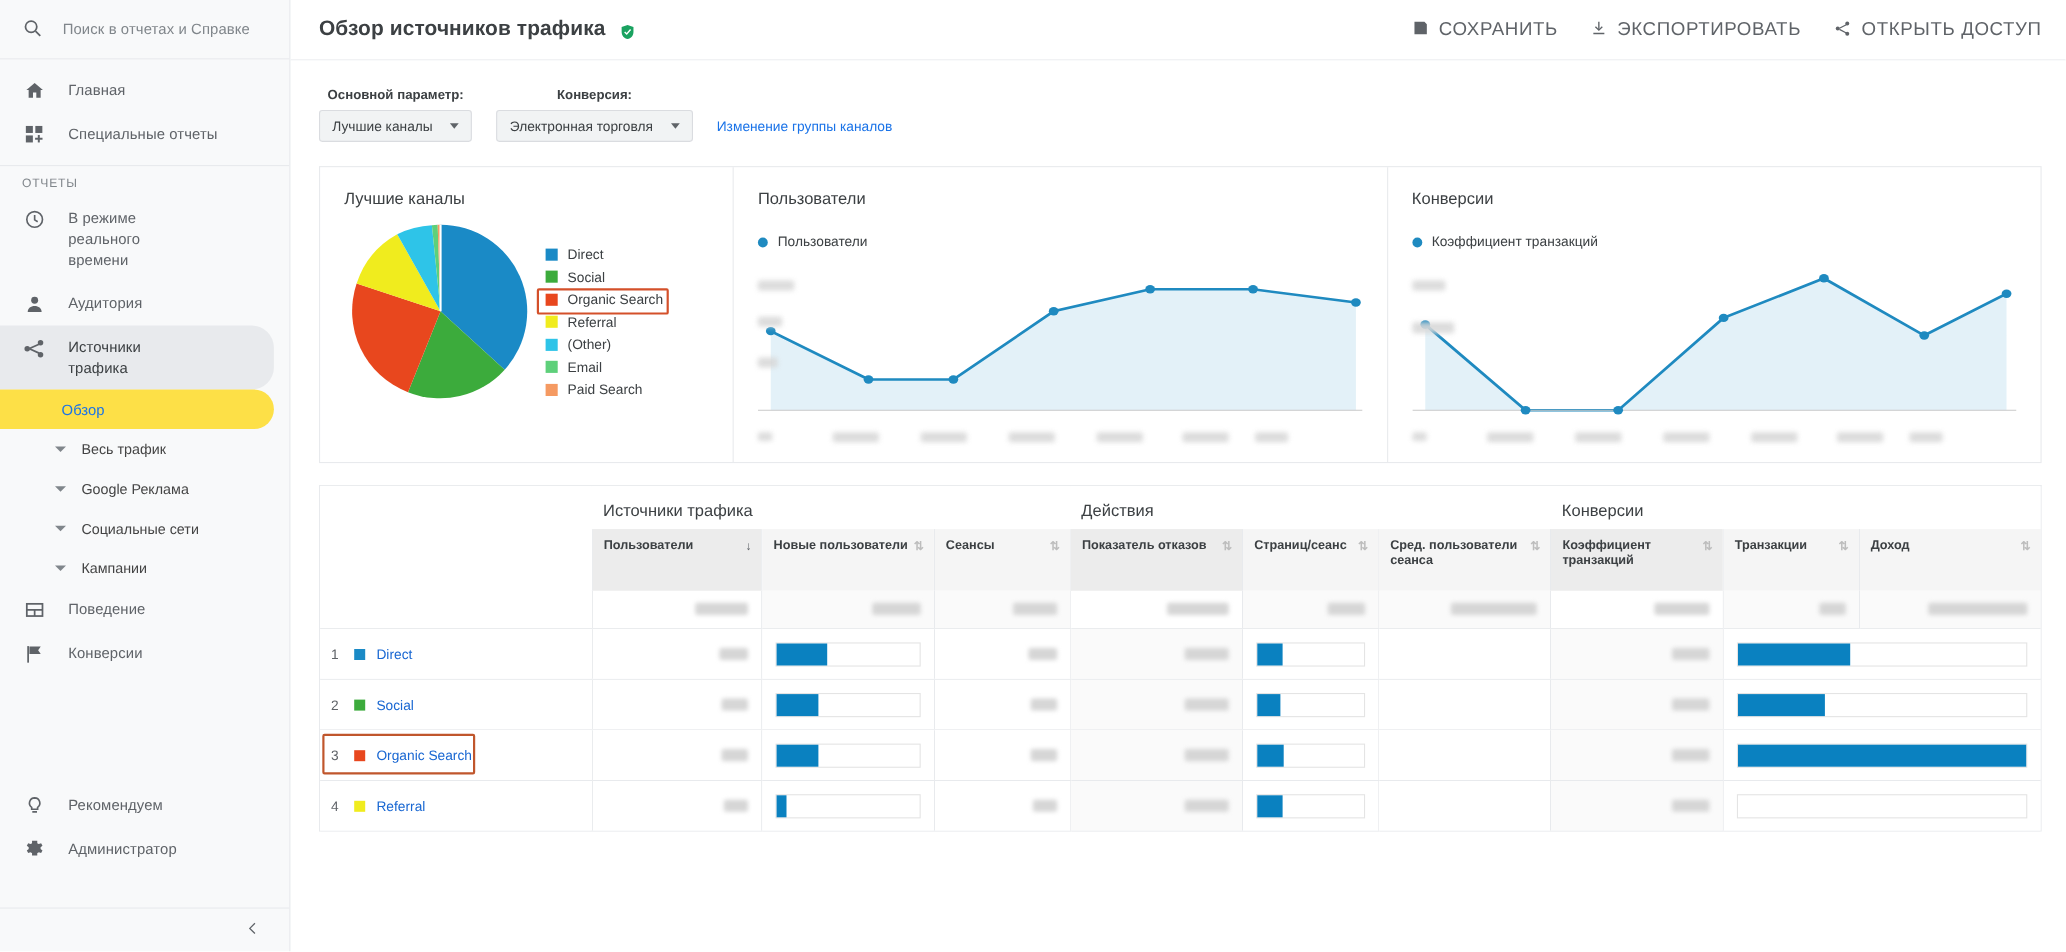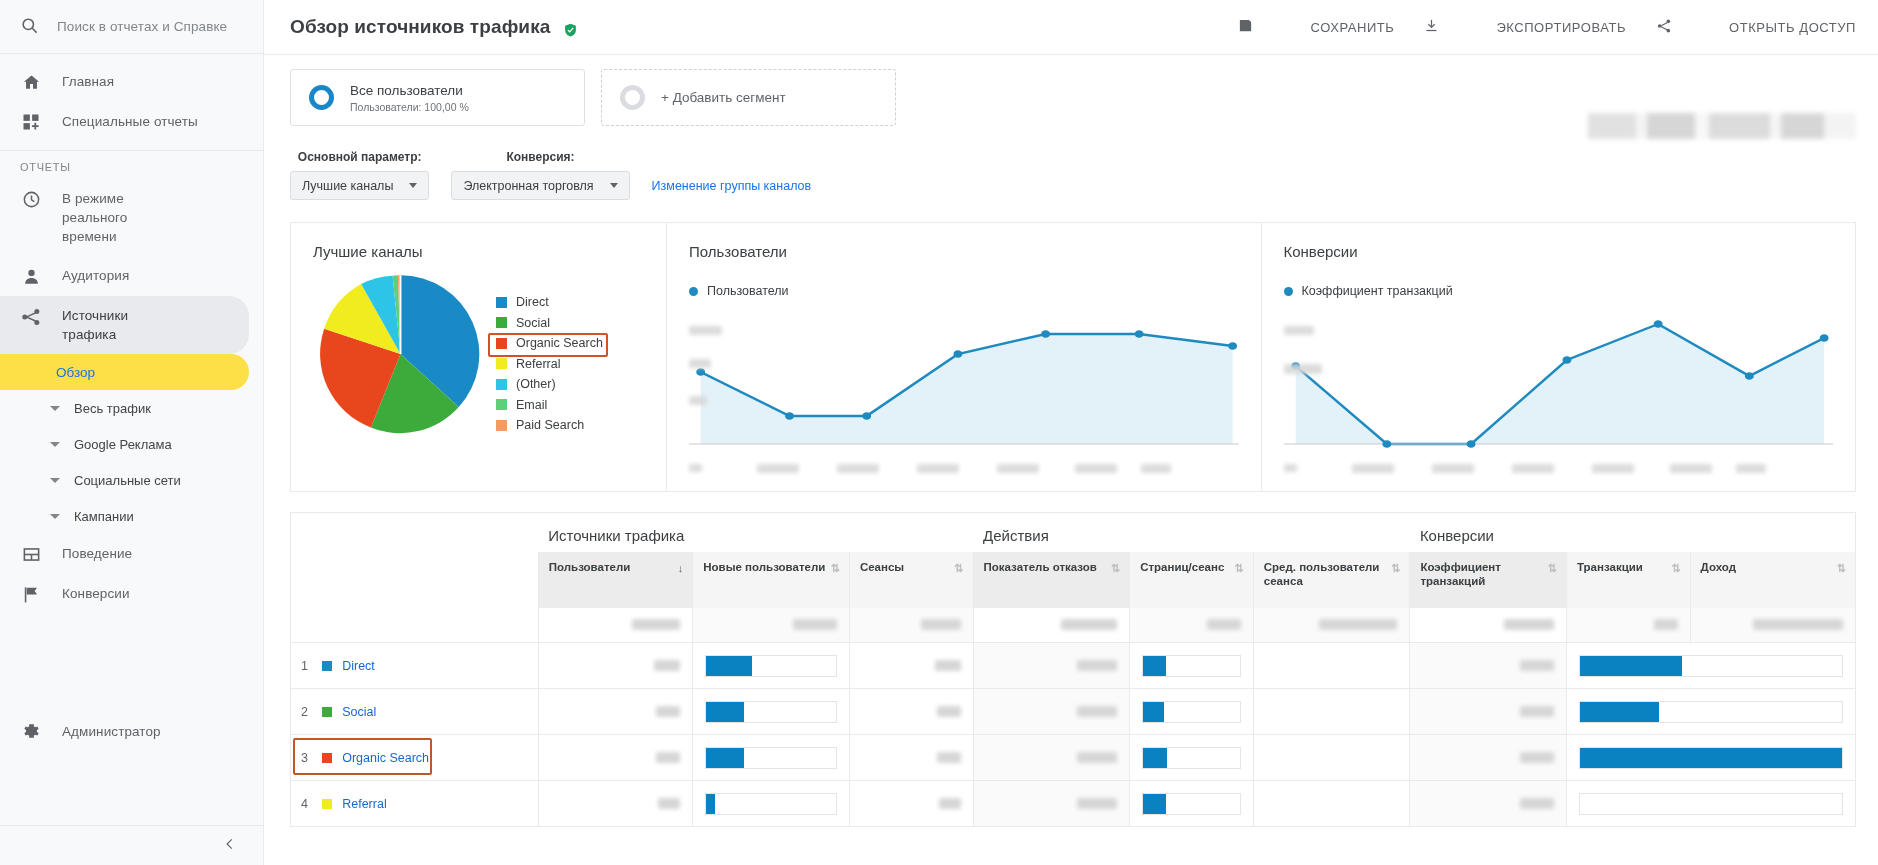--- a/index.html
+++ b/index.html
@@ -73,21 +73,21 @@
   .main { flex: 1; height: 865px; overflow: hidden; background: #fff;
     display:flex; flex-direction: column; }
   .topbar {
     height: 55px; min-height: 55px; display: flex; align-items: center;
     padding: 0 22px 0 26px; border-bottom: 1px solid #e8eaed; background:#fff;
   }
   .page-title { font-size: 19px; color: #3c4043; font-weight: bold; letter-spacing: .1px; }
   .shield { margin-left: 9px; display:inline-flex; vertical-align: middle; }
   .topbar-actions { margin-left: auto; display: flex; align-items: center; gap: 30px; }
   .tb-btn { display:flex; align-items:center; gap: 9px; cursor: pointer; }
-  .tb-btn .txt { font-size: 13px; color: #5f6368; letter-spacing: .55px; margin-left: 48px; }
+  .tb-btn .txt { font-size: 17px; color: #5f6368; letter-spacing: .55px; }
 
   .content { flex: 1; overflow: hidden; background: #fff; padding: 0 22px 0 26px; }
 
   
   .segbar { display: flex; align-items: center; gap: 16px; padding: 14px 0 0 0; position: relative; }
   .segment {
     width: 295px; height: 57px; border: 1px solid #e0e0e0; border-radius: 3px;
     display: flex; align-items: center; gap: 16px; padding: 0 18px; background:#fff; cursor:pointer;
   }
   .segment.dashed { border: 1px dashed #d0d0d0; }
@@ -289,20 +289,29 @@
           <svg width="19" height="19" viewBox="0 0 24 24" fill="#5f6368">
             <rect x="3.5" y="3" width="2" height="19"></rect>
               <path d="M6 3.5h13l-3 4.2 3 4.3H6z"></path>
           </svg>
         </span>
         <span class="lbl">Конверсии</span>
       </div>
 
       <div style="height:98px"></div>
 
+      <div class="sb-item">
+        <span class="ico">
+          <svg width="19" height="19" viewBox="0 0 24 24" fill="none" stroke="#5f6368" stroke-width="1.9">
+            <path d="M12 3a6 6 0 0 0-3.4 10.9V16h6.8v-2.1A6 6 0 0 0 12 3z"></path>
+              <line x1="9.3" y1="19" x2="14.7" y2="19"></line>
+          </svg>
+        </span>
+        <span class="lbl">Рекомендуем</span>
+      </div>
 
       <div class="sb-item">
         <span class="ico">
           <svg width="19" height="19" viewBox="0 0 24 24" fill="#5f6368">
             <path d="M12 8.2A3.8 3.8 0 1 0 12 15.8 3.8 3.8 0 0 0 12 8.2zm9-.9-1.6-2.8-2.6 1a7.6 7.6 0 0 0-1.8-1V1.6H9v2.9c-.65.25-1.25.58-1.8 1l-2.6-1L3 7.3l2.2 1.8a7.7 7.7 0 0 0 0 2.1L3 13l1.6 2.8 2.6-1c.55.42 1.15.75 1.8 1v2.9h6v-2.9c.65-.25 1.25-.58 1.8-1l2.6 1L21 13l-2.2-1.8a7.7 7.7 0 0 0 0-2.1z"></path>
           </svg>
         </span>
         <span class="lbl">Администратор</span>
       </div>
     </div>
@@ -357,34 +366,20 @@
               <path d="M7.4 10.8 16.8 5.9l.8 1.5-9.4 4.9zM8.2 12.3l9.4 4.9-.8 1.5-9.4-4.9z"></path>
             </svg>
           </span>
           <span class="txt">ОТКРЫТЬ ДОСТУП</span>
         </div>
       </div>
     </div>
 
     <div class="content">
 
-      <div class="segbar">
-        <div class="segment">
-          <span class="ring"></span>
-          <span>
-            <div class="seg-title">Все пользователи</div>
-            <div class="seg-sub">Пользователи: 100,00 %</div>
-          </span>
-        </div>
-        <div class="segment dashed">
-          <span class="ring grey"></span>
-          <span class="seg-add">+ Добавить сегмент</span>
-        </div>
-        <div class="redacted-top"></div>
-      </div>
 
       <div class="ddrow">
         <div class="ddgroup">
           <span class="ddlabel">Основной параметр:</span>
           <div class="dd">
             <span class="val">Лучшие каналы</span>
             <span class="car"></span>
           </div>
         </div>
         <div class="ddgroup">

